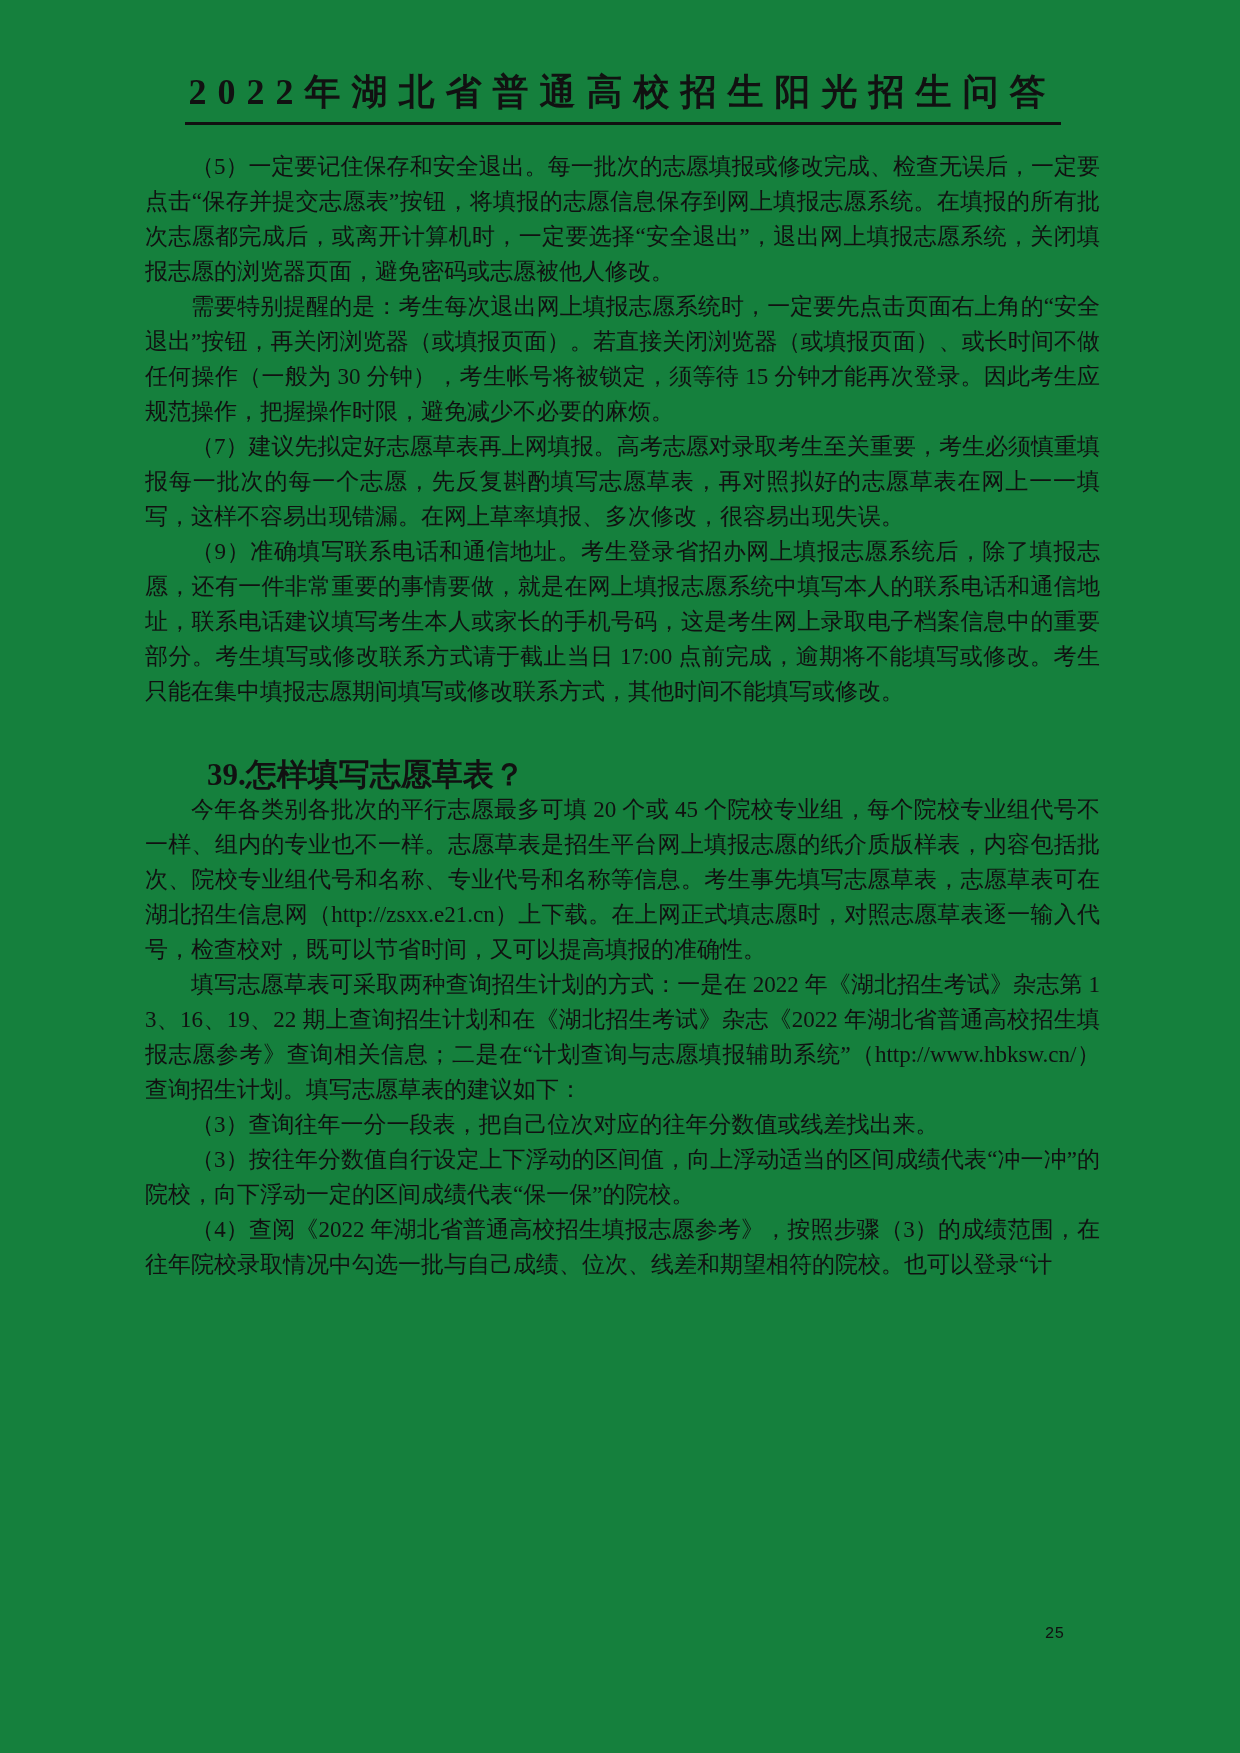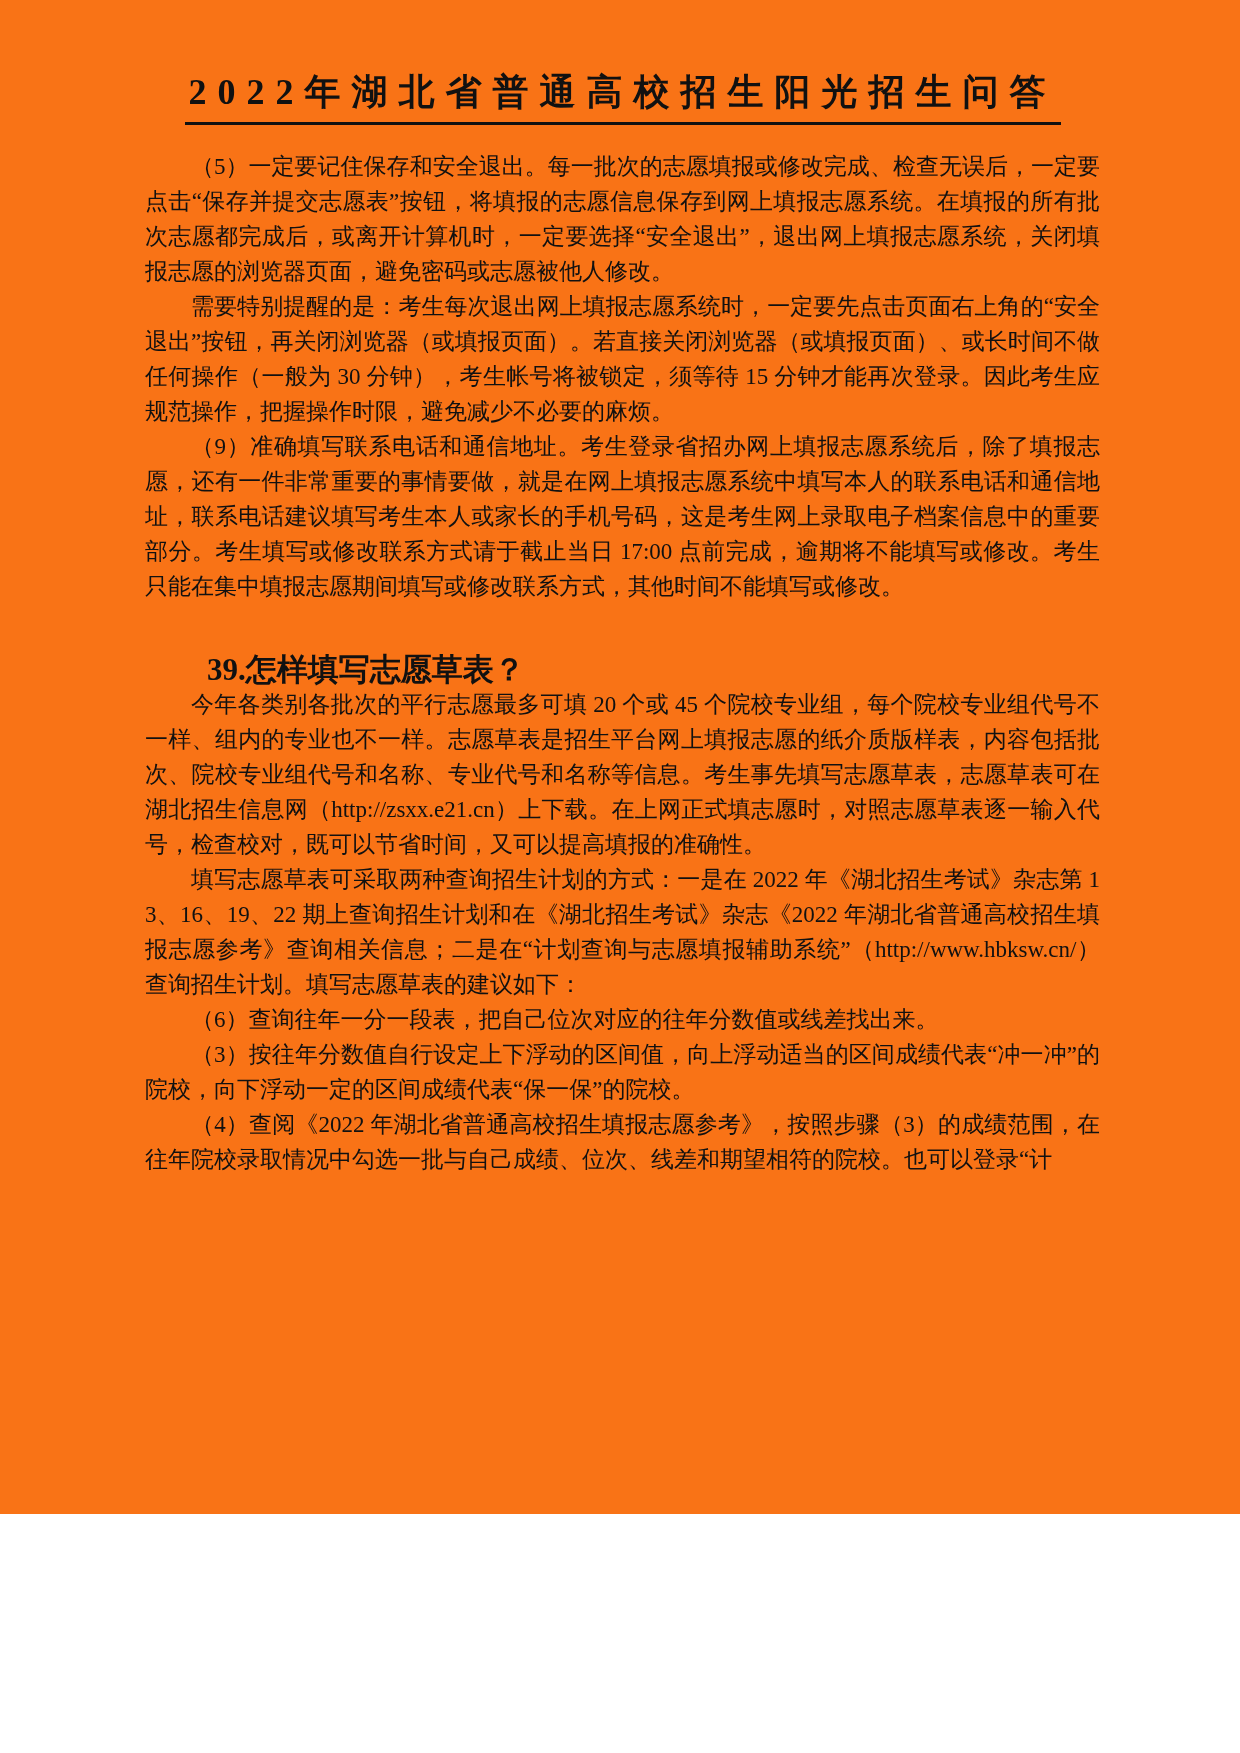--- a/index.html
+++ b/index.html
@@ -3,23 +3,23 @@
 <meta charset="utf-8">
 <style>
   html, body {
     margin: 0;
     padding: 0;
     background: #ffffff;
   }
   .page {
     position: relative;
     width: 1240px;
-    height: 1514px;
+    height: 1753px;
     margin: 0 auto;
-    background: #f97316;
+    background: #15803d;
     box-sizing: border-box;
     padding: 72px 140px 0 145px;
     font-family: "Liberation Serif", "DejaVu Serif", serif;
     color: #111111;
     overflow: hidden;
   }
   .doc-header {
     text-align: center;
     margin-bottom: 24px;
   }
@@ -72,32 +72,33 @@
     <h1 class="doc-title">2022年湖北省普通高校招生阳光招生问答</h1>
   </header>
 
   <main class="doc-body">
 
     <p class="body-para">（5）一定要记住保存和安全退出。每一批次的志愿填报或修改完成、检查无误后，一定要点击“保存并提交志愿表”按钮，将填报的志愿信息保存到网上填报志愿系统。在填报的所有批次志愿都完成后，或离开计算机时，一定要选择“安全退出”，退出网上填报志愿系统，关闭填报志愿的浏览器页面，避免密码或志愿被他人修改。</p>
 
     <p class="body-para">需要特别提醒的是：考生每次退出网上填报志愿系统时，一定要先点击页面右上角的“安全退出”按钮，再关闭浏览器（或填报页面）。若直接关闭浏览器（或填报页面）、或长时间不做任何操作（一般为 30 分钟），考生帐号将被锁定，须等待 15 分钟才能再次登录。因此考生应规范操作，把握操作时限，避免减少不必要的麻烦。</p>
 
 
+    <p class="body-para">（7）建议先拟定好志愿草表再上网填报。高考志愿对录取考生至关重要，考生必须慎重填报每一批次的每一个志愿，先反复斟酌填写志愿草表，再对照拟好的志愿草表在网上一一填写，这样不容易出现错漏。在网上草率填报、多次修改，很容易出现失误。</p>
 
 
     <p class="body-para">（9）准确填写联系电话和通信地址。考生登录省招办网上填报志愿系统后，除了填报志愿，还有一件非常重要的事情要做，就是在网上填报志愿系统中填写本人的联系电话和通信地址，联系电话建议填写考生本人或家长的手机号码，这是考生网上录取电子档案信息中的重要部分。考生填写或修改联系方式请于截止当日 17:00 点前完成，逾期将不能填写或修改。考生只能在集中填报志愿期间填写或修改联系方式，其他时间不能填写或修改。</p>
 
     <h2 class="q-heading">39.怎样填写志愿草表？</h2>
 
     <p class="body-para">今年各类别各批次的平行志愿最多可填 20 个或 45 个院校专业组，每个院校专业组代号不一样、组内的专业也不一样。志愿草表是招生平台网上填报志愿的纸介质版样表，内容包括批次、院校专业组代号和名称、专业代号和名称等信息。考生事先填写志愿草表，志愿草表可在湖北招生信息网（http://zsxx.e21.cn）上下载。在上网正式填志愿时，对照志愿草表逐一输入代号，检查校对，既可以节省时间，又可以提高填报的准确性。</p>
 
     <p class="body-para">填写志愿草表可采取两种查询招生计划的方式：一是在 2022 年《湖北招生考试》杂志第 13、16、19、22 期上查询招生计划和在《湖北招生考试》杂志《2022 年湖北省普通高校招生填报志愿参考》查询相关信息；二是在“计划查询与志愿填报辅助系统”（http://www.hbksw.cn/）查询招生计划。填写志愿草表的建议如下：</p>
 
 
-    <p class="body-para">（6）查询往年一分一段表，把自己位次对应的往年分数值或线差找出来。</p>
+    <p class="body-para">（3）查询往年一分一段表，把自己位次对应的往年分数值或线差找出来。</p>
 
     <p class="body-para">（3）按往年分数值自行设定上下浮动的区间值，向上浮动适当的区间成绩代表“冲一冲”的院校，向下浮动一定的区间成绩代表“保一保”的院校。</p>
 
     <p class="body-para">（4）查阅《2022 年湖北省普通高校招生填报志愿参考》，按照步骤（3）的成绩范围，在往年院校录取情况中勾选一批与自己成绩、位次、线差和期望相符的院校。也可以登录“计</p>
 
   </main>
 
   <span class="page-number">25</span>
 
 </div>

